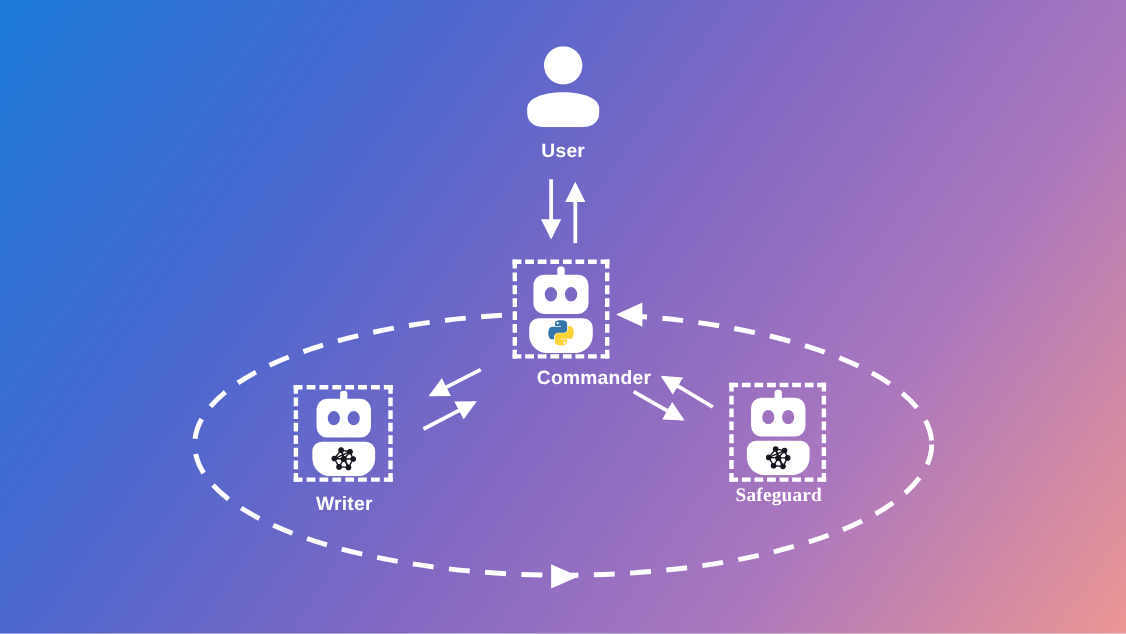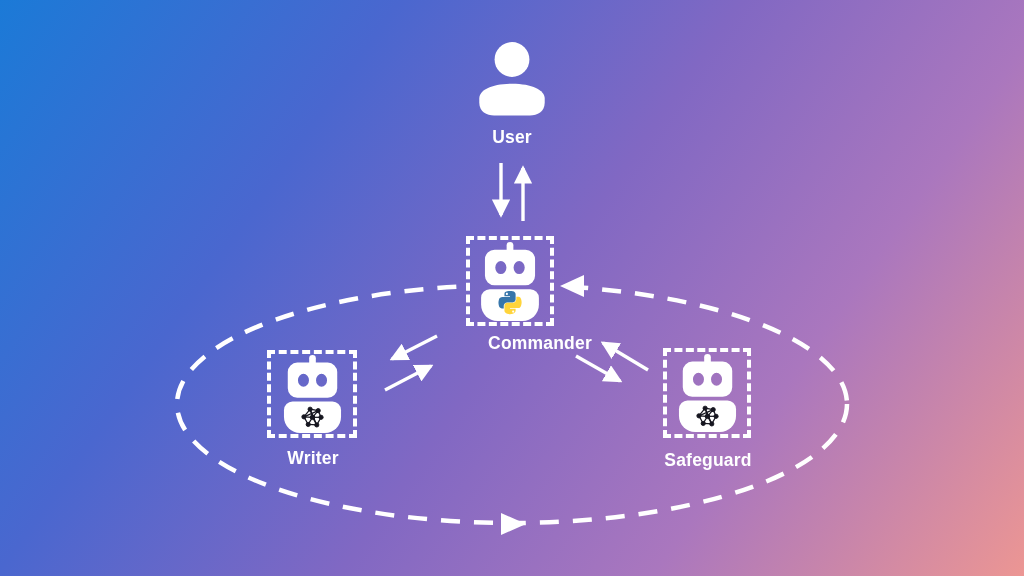--- a/index.html
+++ b/index.html
@@ -140,15 +140,15 @@
         <circle cx="3" cy="11.5" r="2.2"></circle>
         <circle cx="9.5" cy="3.5" r="2.2"></circle>
         <circle cx="18" cy="5" r="2.2"></circle>
         <circle cx="21" cy="12" r="2.2"></circle>
         <circle cx="16.5" cy="20" r="2.2"></circle>
         <circle cx="7.5" cy="19.5" r="2.2"></circle>
         <circle cx="12" cy="12" r="2.4"></circle>
       </g>
     </svg>
   </div>
-  <div class="label" style="left:708px;top:450px;">Safeguard</div>
+  <div class="label" style="left:708px;top:439px;font-family:Liberation Serif, serif;">Safeguard</div>
 
 </div>
 
 </body></html>

